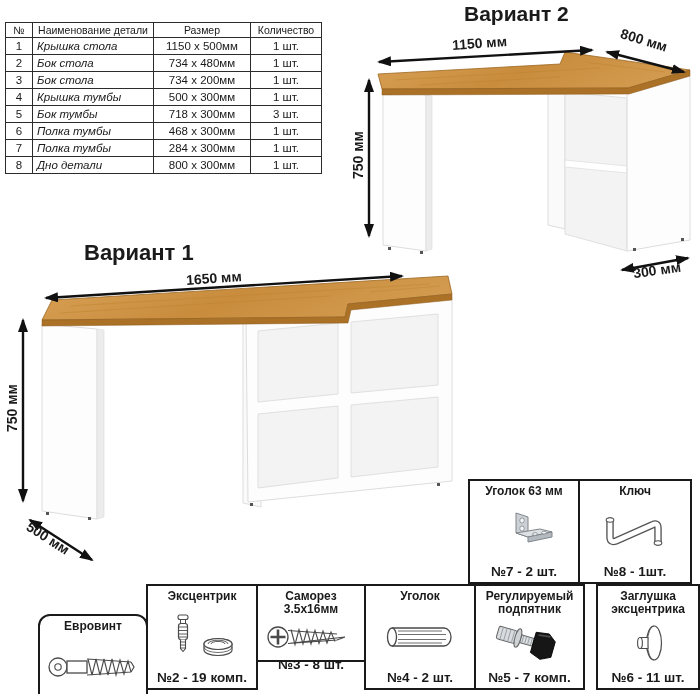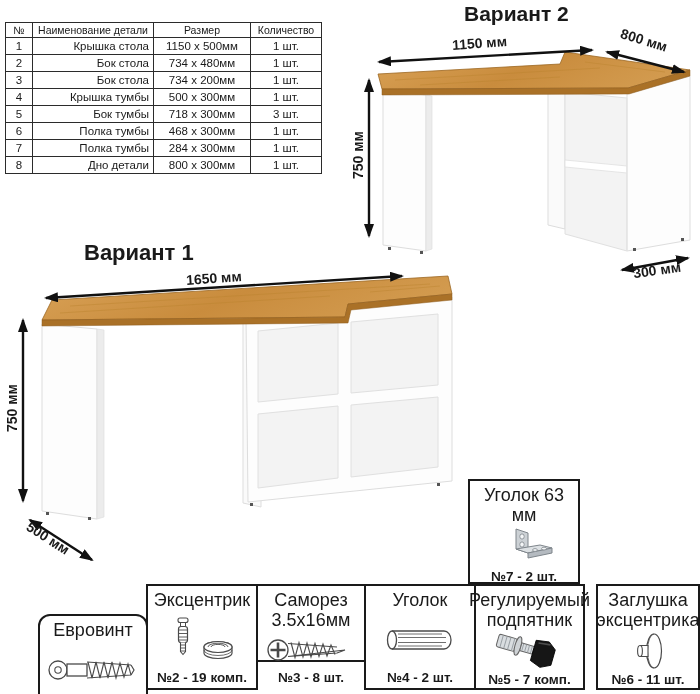--- a/index.html
+++ b/index.html
@@ -3,42 +3,42 @@
 <meta charset="utf-8">
 <style>
   html,body{margin:0;padding:0;background:#fff;}
   #stage{position:relative;width:700px;height:694px;background:#fff;overflow:hidden;
          font-family:"Liberation Sans",sans-serif;color:#1a1a1a;}
   
   table.parts{position:absolute;left:5px;top:22px;border-collapse:collapse;background:#fff;}
   table.parts th,table.parts td{border:1px solid #2b2b2b;padding:0 4px;white-space:nowrap;
         font-size:11.5px;height:16px;line-height:16px;text-align:center;}
   table.parts th{font-weight:normal;font-size:10.5px;height:14px;line-height:14px;}
-  table.parts td.nm{text-align:right;}
+  table.parts td.nm{text-align:left;font-style:italic;}
   .col-num{width:18px;}.col-name{width:112px;}.col-size{width:88px;}.col-qty{width:62px;}
   
   .vtitle{position:absolute;font-weight:bold;white-space:nowrap;}
   #v2title{left:464px;top:2px;font-size:21px;}
   #v1title{left:84px;top:240px;font-size:22px;}
   
   .dim{position:absolute;font-weight:bold;font-size:14px;white-space:nowrap;}
   #d-v2-w{left:452px;top:35px;transform:rotate(-4deg);}
   #d-v2-d{left:620px;top:32px;transform:rotate(17deg);}
   #d-v2-h{left:334px;top:147px;transform:rotate(-90deg);}
   #d-v2-s{left:633px;top:262px;transform:rotate(-8deg);}
   #d-v1-l{left:186px;top:270px;transform:rotate(-4deg);}
   #d-v1-h{left:-12px;top:400px;transform:rotate(-90deg);}
   #d-v1-d{left:24px;top:530px;transform:rotate(33deg);}
   
   #art{position:absolute;left:0;top:0;pointer-events:none;}
   
   .hw{position:absolute;border:2px solid #1a1a1a;background:#fff;box-sizing:border-box;
       display:flex;flex-direction:column;align-items:center;justify-content:space-between;
       padding:4px 2px 3px;text-align:center;}
-  .hw .t{font-weight:normal;font-size:18px;line-height:1.12;}
+  .hw .t{font-weight:bold;font-size:12px;line-height:1.12;}
   .hw .q{font-weight:bold;font-size:13.5px;white-space:nowrap;}
   .hw svg{flex:0 0 auto;}
   #hw7{left:468px;top:479px;width:112px;height:105px;}
   #hw8{left:578px;top:479px;width:114px;height:105px;}
   #hw1{left:38px; top:614px;width:110px;height:106px;border-radius:12px;}
   #hw2{left:146px;top:584px;width:112px;height:106px;}
   #hw3{left:256px;top:584px;width:110px;height:78px;}
   #hw4{left:364px;top:584px;width:112px;height:106px;}
   #hw5{left:474px;top:584px;width:111px;height:106px;}
   #hw6{left:596px;top:584px;width:104px;height:106px;}
@@ -188,20 +188,30 @@
       <polygon points="34,24 46,28 70,23 58,20" fill="#dde1e4" stroke="#7e858b" stroke-width="1"></polygon>
       <polygon points="46,28 70,23 70,28 46,33" fill="#b4bac0" stroke="#7e858b" stroke-width="1"></polygon>
       <ellipse cx="40" cy="11.5" rx="2.2" ry="2.6" fill="#f4f6f7" stroke="#80878d" stroke-width="0.8"></ellipse>
       <ellipse cx="40" cy="19.5" rx="2.2" ry="2.6" fill="#f4f6f7" stroke="#80878d" stroke-width="0.8"></ellipse>
       <ellipse cx="53" cy="25" rx="2.4" ry="1.4" fill="#f4f6f7" stroke="#80878d" stroke-width="0.8"></ellipse>
       <ellipse cx="62" cy="23.6" rx="2.4" ry="1.4" fill="#f4f6f7" stroke="#80878d" stroke-width="0.8"></ellipse>
     </svg>
     <div class="q">№7 - 2 шт.</div>
   </div>
 
+  <div id="hw8" class="hw">
+    <div class="t">Ключ</div>
+    <svg width="84" height="44" viewBox="0 0 84 44">
+      <path d="M17,12 V28 Q17,34 23,32 L59,16 Q65,13 65,19 V33" fill="none" stroke="#555" stroke-width="7.5" stroke-linecap="round"></path>
+      <path d="M17,12 V28 Q17,34 23,32 L59,16 Q65,13 65,19 V33" fill="none" stroke="#fff" stroke-width="4.8" stroke-linecap="round"></path>
+      <ellipse cx="17" cy="11" rx="3.8" ry="2.2" fill="#fff" stroke="#555" stroke-width="1.1"></ellipse>
+      <ellipse cx="65" cy="34" rx="3.8" ry="2.2" fill="#fff" stroke="#555" stroke-width="1.1"></ellipse>
+    </svg>
+    <div class="q">№8 - 1шт.</div>
+  </div>
 
   <div id="hw1" class="hw">
     <div class="t">Евровинт</div>
     <svg width="92" height="42" viewBox="0 0 92 42">
       <circle cx="11" cy="21" r="9" fill="#fff" stroke="#4a4a4a" stroke-width="1.3"></circle>
       <circle cx="11" cy="21" r="3.2" fill="#fff" stroke="#4a4a4a" stroke-width="1.1"></circle>
       <rect x="20" y="15" width="20" height="12" fill="#fff" stroke="#4a4a4a" stroke-width="1.3"></rect>
       <path d="M40,13 L84,16 M40,29 L84,26 M84,16 L87,21 L84,26" fill="none" stroke="#4a4a4a" stroke-width="1.2"></path>
       <path d="M41,13 L45,29 L49,13 L53,29 L57,13 L61,29 L65,13 L69,29 L73,14 L77,28 L81,15 L84,26" fill="none" stroke="#4a4a4a" stroke-width="1.1"></path>
     </svg>

